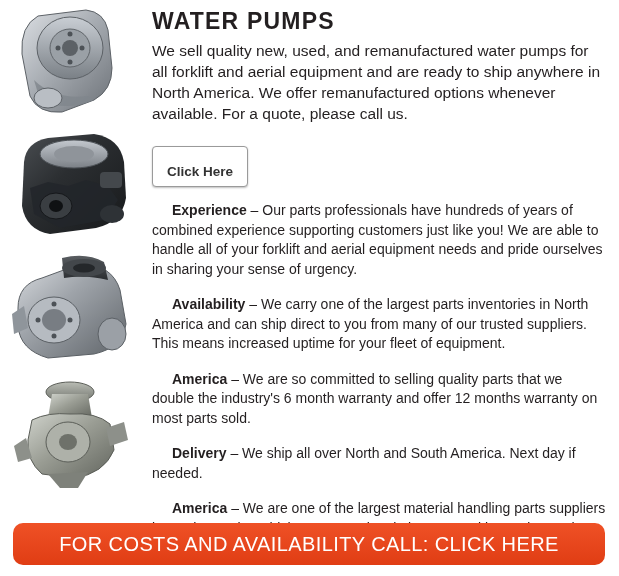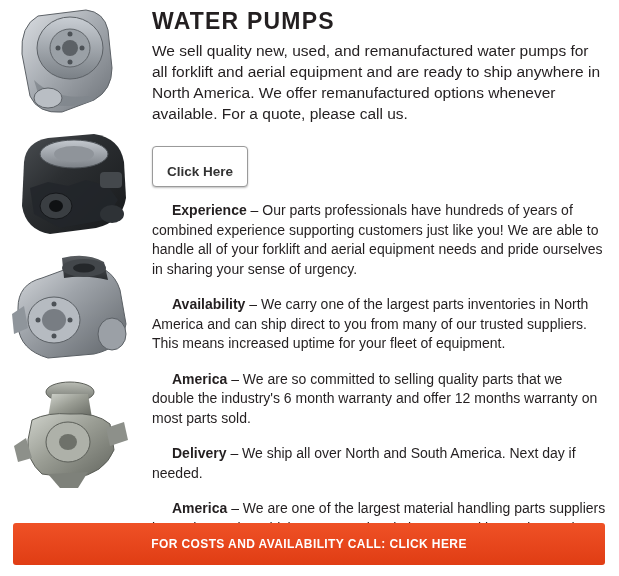--- a/index.html
+++ b/index.html
@@ -100,27 +100,27 @@
 
   
   .banner {
     position: absolute;
     left: 13px;
     top: 523px;
     width: 592px;
     height: 42px;
     background: #e8411f;
     background: linear-gradient(180deg,#ef5126 0%, #e03d14 100%);
-    border-radius: 3px;
+    border-radius: 10px;
     display: flex;
     align-items: center;
     justify-content: center;
     color: #ffffff;
-    font-size: 12px;
-    font-weight: bold;
+    font-size: 20px;
+    font-weight: normal;
     letter-spacing: 0.4px;
     cursor: pointer;
   }
 </style>
 </head>
 <body>
 
 <div class="page">
 
   <div class="img-col">

